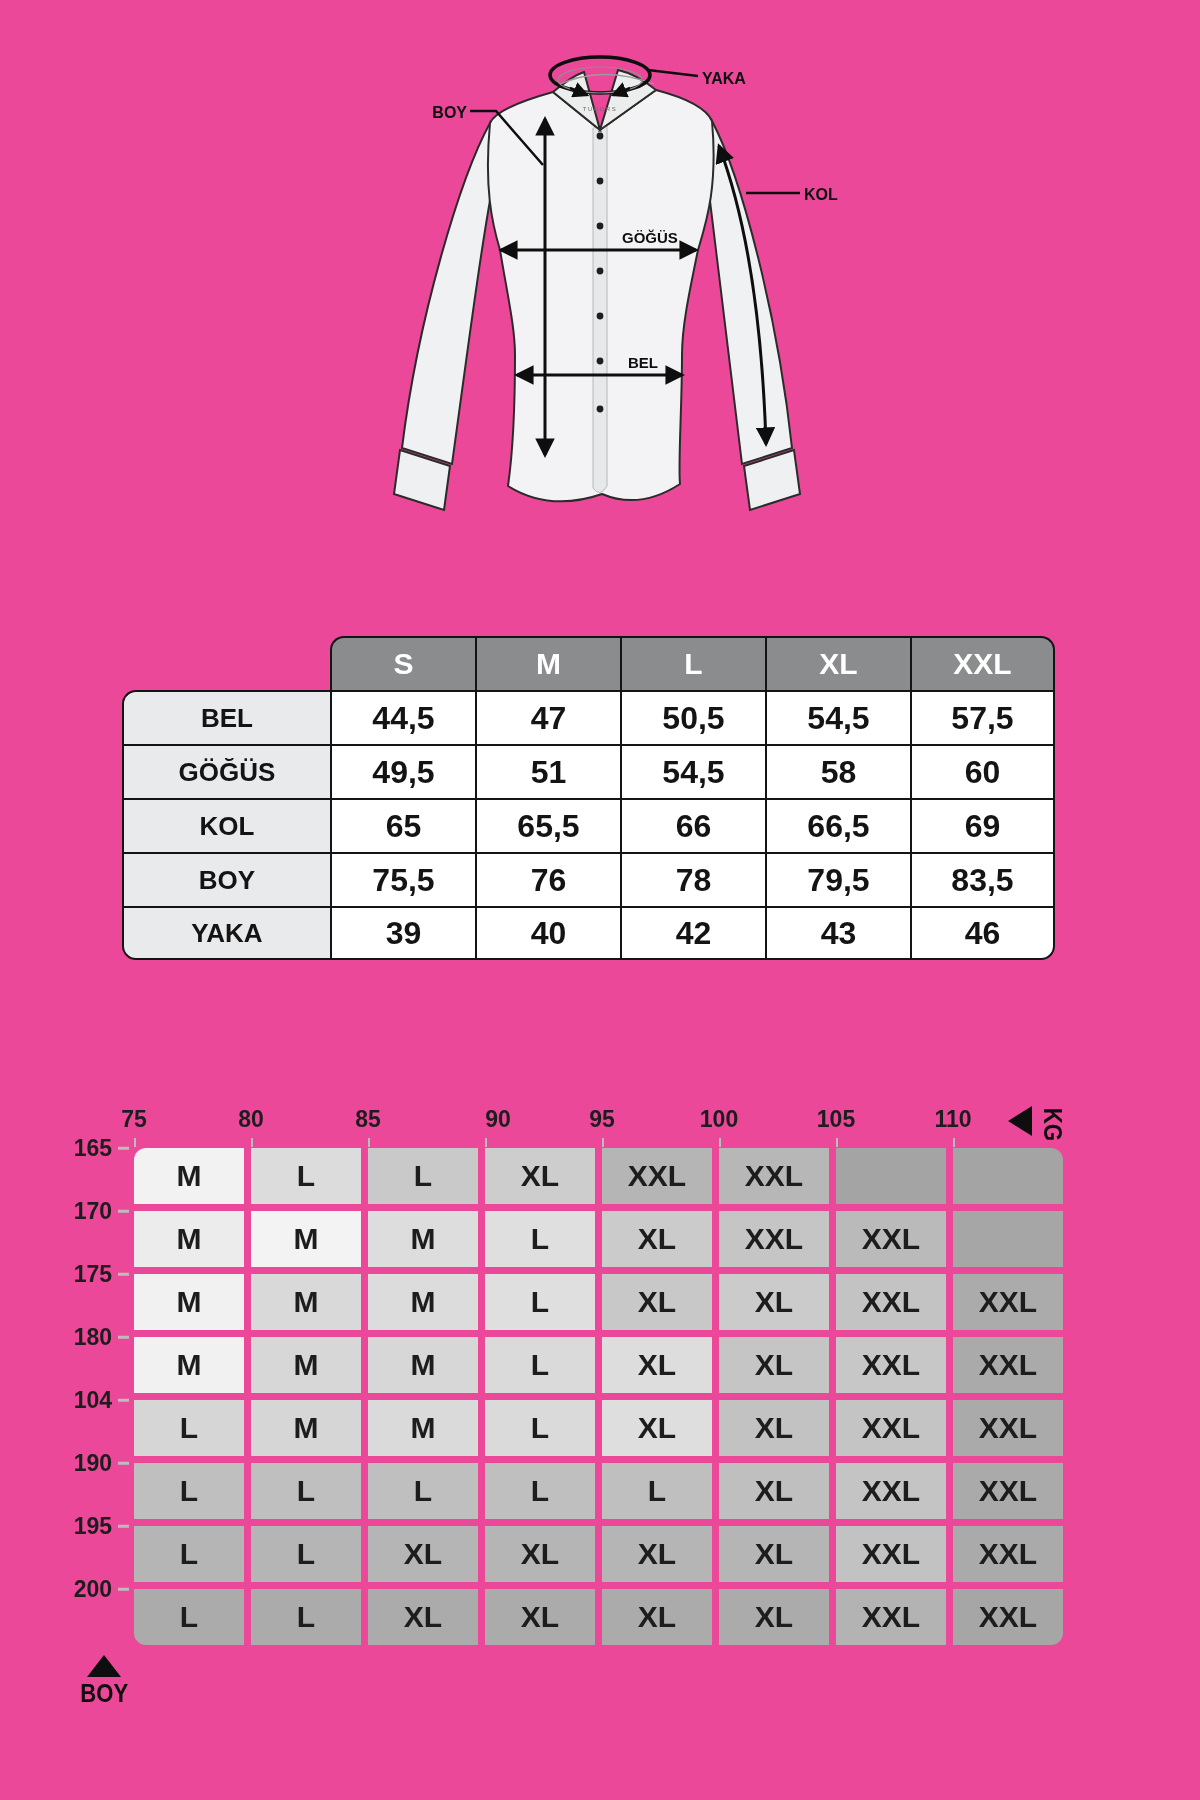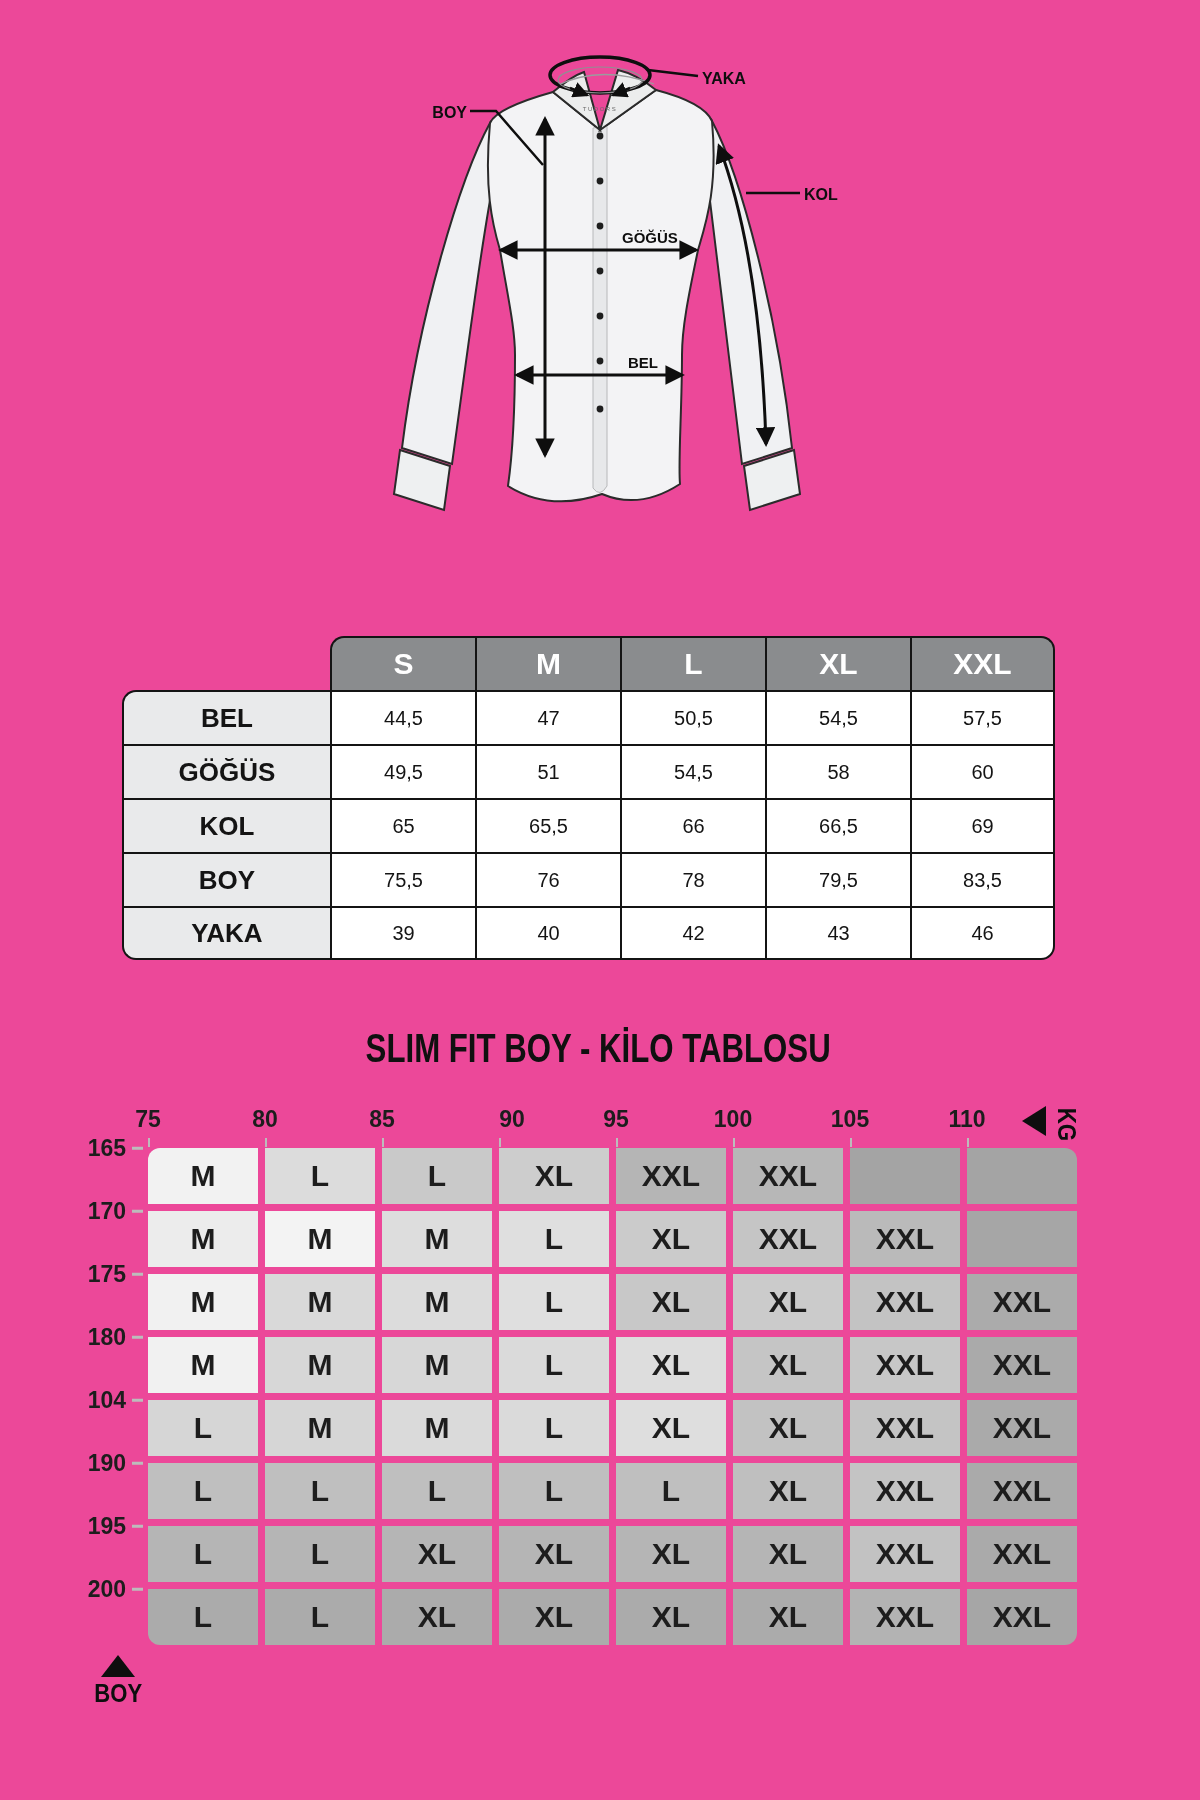--- a/index.html
+++ b/index.html
@@ -17,24 +17,24 @@
      border-left:2.5px solid #141414;border-top:2.5px solid #141414;}
   .c.er{border-right:2.5px solid #141414;}
   .c.eb{border-bottom:2.5px solid #141414;}
   .c.corner{border:none;background:transparent;}
   .c.th{background:#8a8c8e;color:#ffffff;font-weight:bold;font-size:30px;}
   .c.th.first{border-top-left-radius:14px;}
   .c.th.last{border-top-right-radius:14px;}
   .c.lab{background:#e9eaeb;font-weight:bold;font-size:26px;}
   .c.lab.first{border-top-left-radius:14px;}
   .c.lab.lastrow{border-bottom-left-radius:14px;}
-  .c.val{font-weight:normal;font-size:20px;}
+  .c.val{font-weight:bold;font-size:32px;}
   .c.val.brcorner{border-bottom-right-radius:14px;}
   
-  .wchart{position:absolute;left:74px;top:1098px;width:1080px;height:640px;}
+  .wchart{position:absolute;left:60px;top:1098px;width:1080px;height:640px;}
   .kg-tick-label{position:absolute;top:8px;transform:translateX(-50%);font-size:23px;
                  font-weight:600;color:#1d1d1d;}
   .kg-tick-mark{position:absolute;top:40px;width:2px;height:9px;background:#bcbcbc;}
   .kg-marker{position:absolute;left:948px;top:6px;display:flex;align-items:flex-start;}
   .tri-left{width:0;height:0;border-right:24px solid #0e0e0e;border-top:15px solid transparent;
             border-bottom:15px solid transparent;margin-top:2px;}
   .kg-text{display:inline-block;transform:rotate(90deg) scaleX(0.9);transform-origin:center;
            font-weight:bold;font-size:25px;margin-left:2px;margin-top:6px;color:#0e0e0e;}
   .wgrid{position:absolute;left:74px;top:50px;display:grid;
          grid-template-columns:repeat(8,110px);grid-auto-rows:56px;gap:7px;}
@@ -155,23 +155,20 @@
     <div class="c val er">83,5</div>
 
     <div class="c lab lastrow eb">YAKA</div>
     <div class="c val eb">39</div>
     <div class="c val eb">40</div>
     <div class="c val eb">42</div>
     <div class="c val eb">43</div>
     <div class="c val er eb brcorner">46</div>
   </div>
 
-  <div class="big-title" style="top:1026px;">
-    <span>SLIM FIT BOY - KİLO TABLOSU</span>
-  </div>
 
   <div class="wchart">
     <div class="kg-tick-label" style="left:74px;">75</div>
     <div class="kg-tick-label" style="left:191px;">80</div>
     <div class="kg-tick-label" style="left:308px;">85</div>
     <div class="kg-tick-label" style="left:425px;margin-left:13px;">90</div>
     <div class="kg-tick-label" style="left:542px;">95</div>
     <div class="kg-tick-label" style="left:659px;">100</div>
     <div class="kg-tick-label" style="left:776px;">105</div>
     <div class="kg-tick-label" style="left:893px;">110</div>

